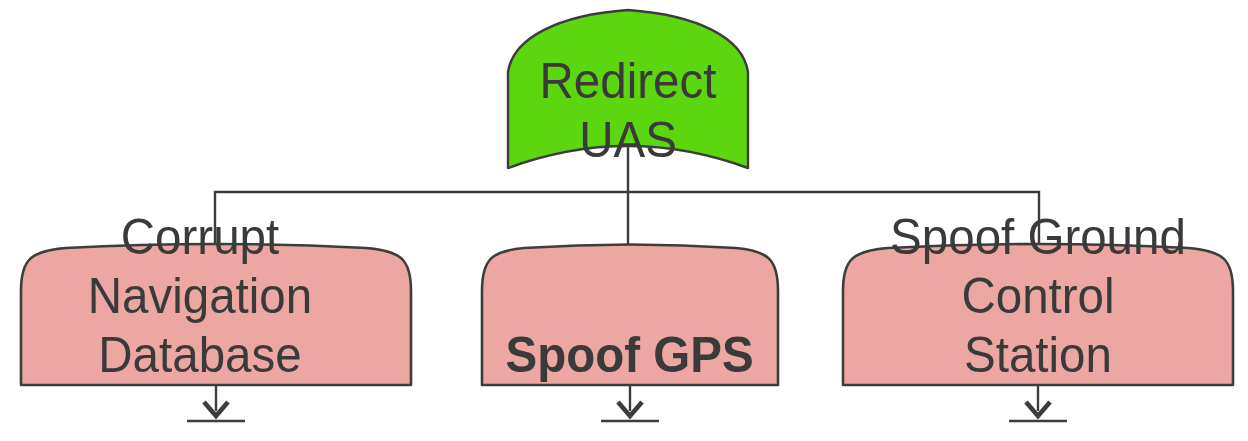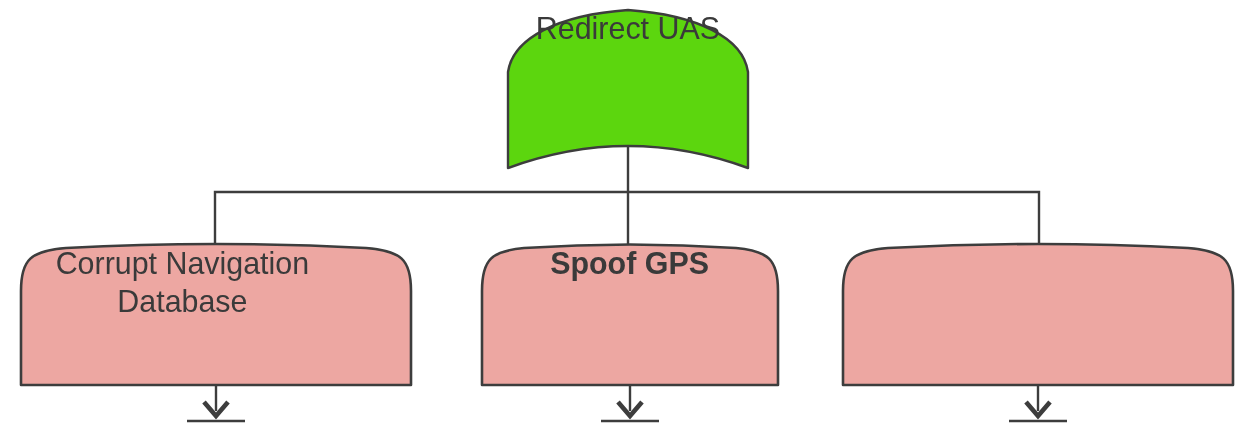--- a/index.html
+++ b/index.html
@@ -52,36 +52,36 @@
   }
   .arrow-head {
     fill: none;
     stroke: var(--stroke);
     stroke-width: 4.6;
     stroke-linejoin: miter;
   }
   .node-label {
     position: absolute;
     display: flex;
-    align-items: flex-start;
+    align-items: flex-end;
     justify-content: center;
     text-align: center;
     color: var(--text);
-    font-size: 32px;
+    font-size: 50px;
     line-height: 1.18;
     pointer-events: auto;
   }
   .node-label > span {
     display: block;
     white-space: pre-line;
     transform: scaleX(0.95);
     transform-origin: center;
   }
   .label-root   { left: 508px; top: 10px;  width: 240px; height: 160px; }
-  .label-child1 { left: 11px;  top: 245px; width: 342px; height: 140px; }
+  .label-child1 { left: 29px;  top: 245px; width: 342px; height: 140px; }
   .label-child2 { left: 482px; top: 245px; width: 296px; height: 140px; font-weight: bold; }
   .label-child3 { left: 843px; top: 245px; width: 390px; height: 140px; }
 </style>
 </head>
 <body>
 
 <div class="stage">
 
   <svg class="diagram-layer" viewBox="0 0 1248 441" xmlns="http://www.w3.org/2000/svg">
 
@@ -118,14 +118,18 @@
 
   <div class="node-label label-child1">
     <span>Corrupt Navigation
 Database</span>
   </div>
 
   <div class="node-label label-child2">
     <span>Spoof GPS</span>
   </div>
 
+  <div class="node-label label-child3">
+    <span>Spoof Ground Control
+Station</span>
+  </div>
 
 </div>
 
 </body></html>

